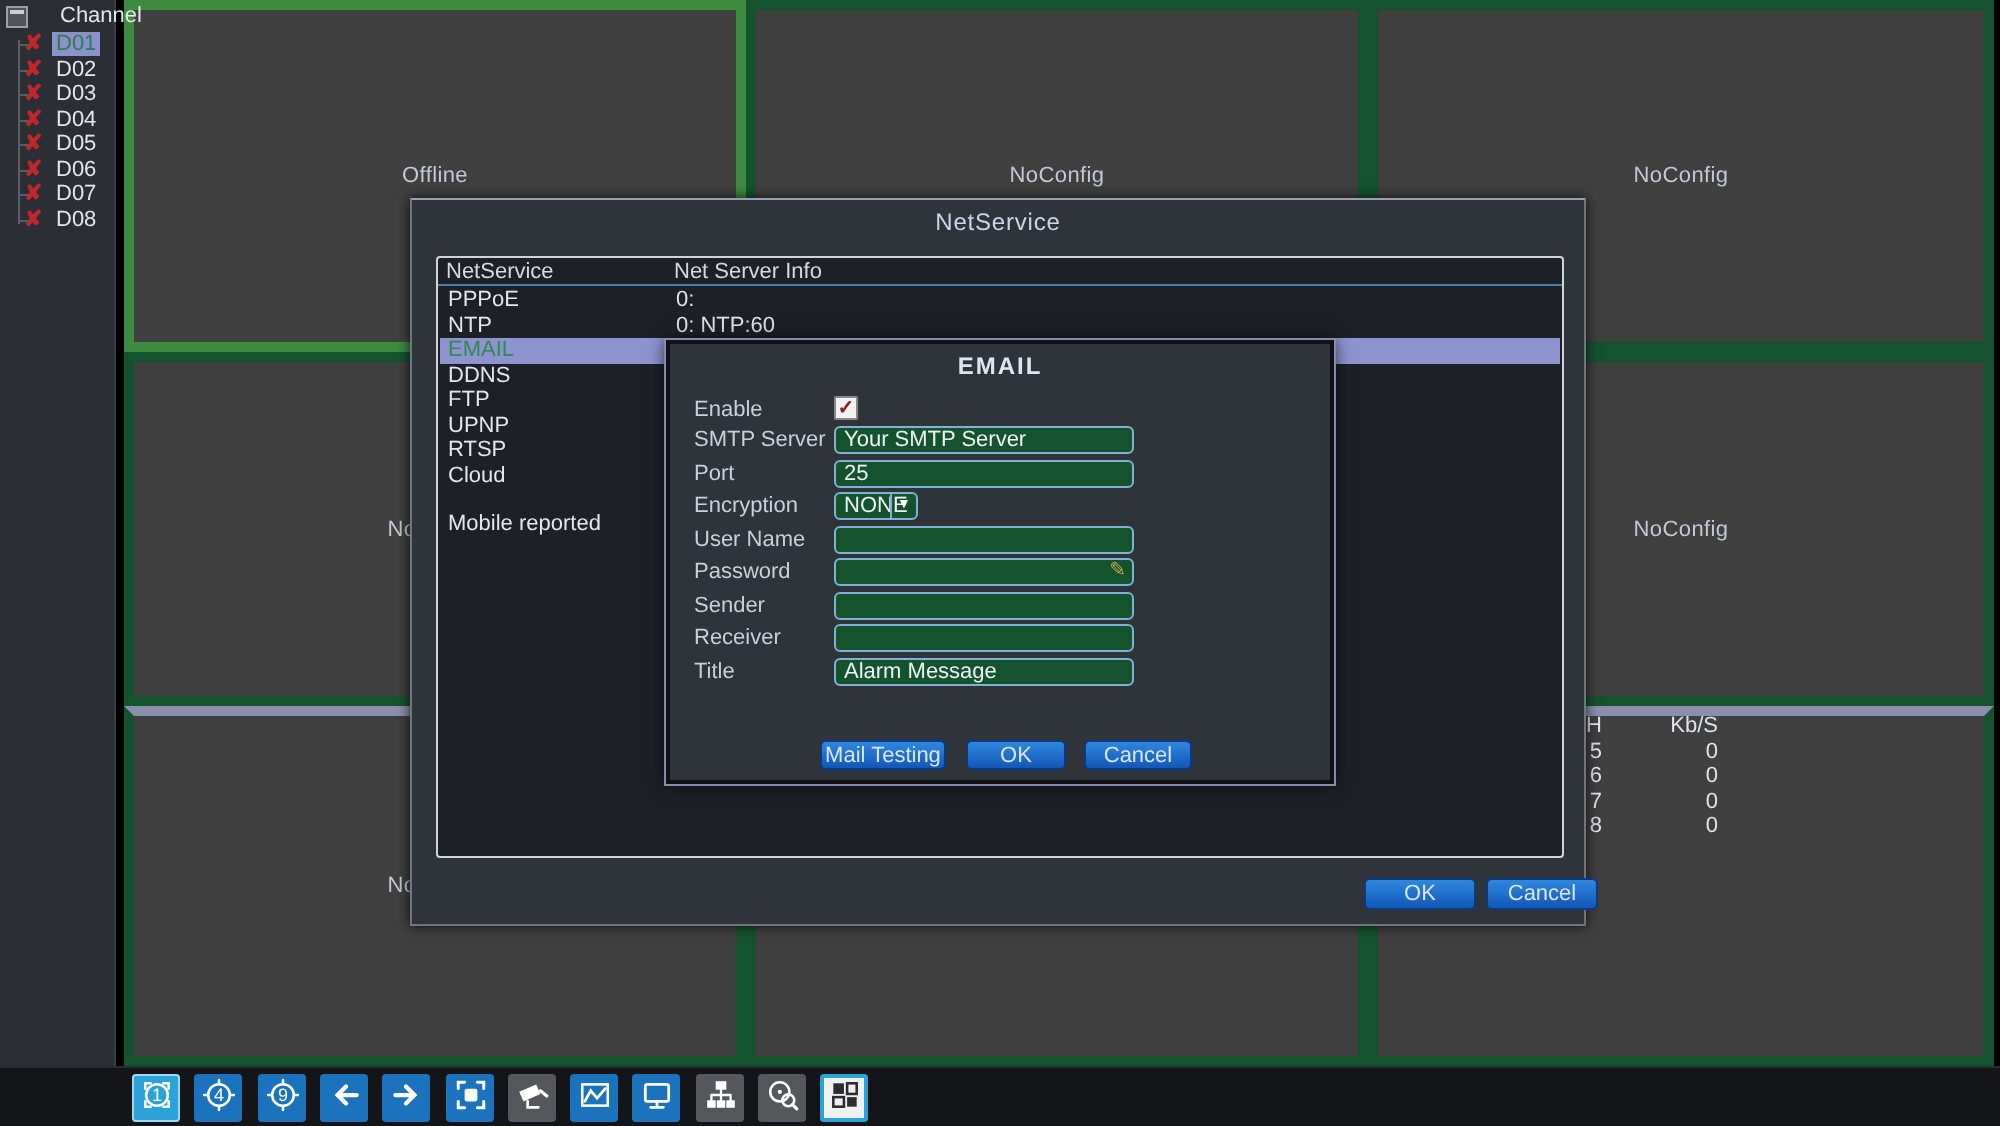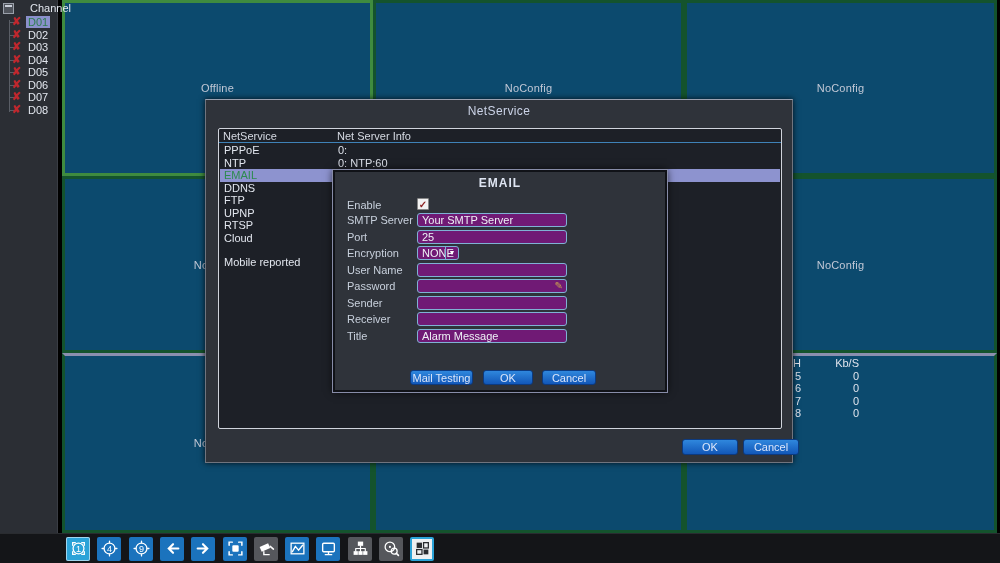--- a/index.html
+++ b/index.html
@@ -1,21 +1,21 @@
 <!DOCTYPE html>
 <html><head>
 <meta charset="utf-8">
 <style>
   * { margin:0; padding:0; box-sizing:border-box; }
   html,body { width:1000px; height:563px; background:#000; overflow:hidden;
     font-family:"Liberation Sans", sans-serif; font-size:11px; color:#dfe3ec; }
   #stage { position:relative; width:1000px; height:563px; background:#000; }
 
   
-  .cell { position:absolute; border:3px solid #14532d; background:#0c4a6e;
+  .cell { position:absolute; border:5px solid #14532d; background:#404040;
     display:flex; align-items:center; justify-content:center; }
   .cell.green { border-color:#3f8b3f; z-index:2; }
   .cell.lavtop { border-top-color:#8b8fae; }
   .cell-label { color:#c2c8d6; letter-spacing:.2px; }
 
   
   #bitrate { position:absolute; left:741px; top:357px; z-index:5; line-height:12.5px; }
   #bitrate .brow { display:flex; }
   #bitrate .c1 { width:60px; text-align:right; }
   #bitrate .c2 { width:58px; text-align:right; }
@@ -56,21 +56,21 @@
   .ns-row.sel .v { color:#20242c; }
 
   .btn-blue { position:absolute; background:linear-gradient(#2f87dd,#1257b8);
     border:1px solid #0c3a80; border-radius:3px; color:#dbe6fa; text-align:center;
     font-size:11px; cursor:pointer; }
 
   #email-dialog { left:333px; top:170px; width:334px; height:222px; z-index:30;
     border:2px solid #101217; box-shadow:0 0 0 1px #878ca8, 0 0 8px rgba(0,0,0,.8); }
   #email-dialog .dlg-title { font-weight:bold; letter-spacing:1px; color:#dfe5f2; }
   .frow-label { position:absolute; left:12px; color:#c8d0dc; }
-  .field { position:absolute; left:82px; width:150px; height:14px; background:#701a75;
+  .field { position:absolute; left:82px; width:150px; height:14px; background:#14532d;
     border:1px solid #7fb2d4; border-radius:3px; color:#eef1f6; line-height:12px;
     padding:0 4px; overflow:hidden; white-space:nowrap; }
   #email-enable { position:absolute; left:82px; width:12px; height:12px; background:#f2f2f2;
     border:1px solid #888; border-radius:1px; text-align:center; line-height:11px;
     color:#8b1f1f; font-size:10px; font-weight:bold; cursor:pointer; }
   #enc-field { width:42px; cursor:pointer; }
   #enc-arrow { position:absolute; right:0; top:0; bottom:0; width:13px;
     border-left:1px solid #7fb2d4; color:#fff; font-size:7px; text-align:center; line-height:12px; }
   #pwd-pen { position:absolute; right:3px; top:0; color:#c9a14e; font-size:10px; }
 

